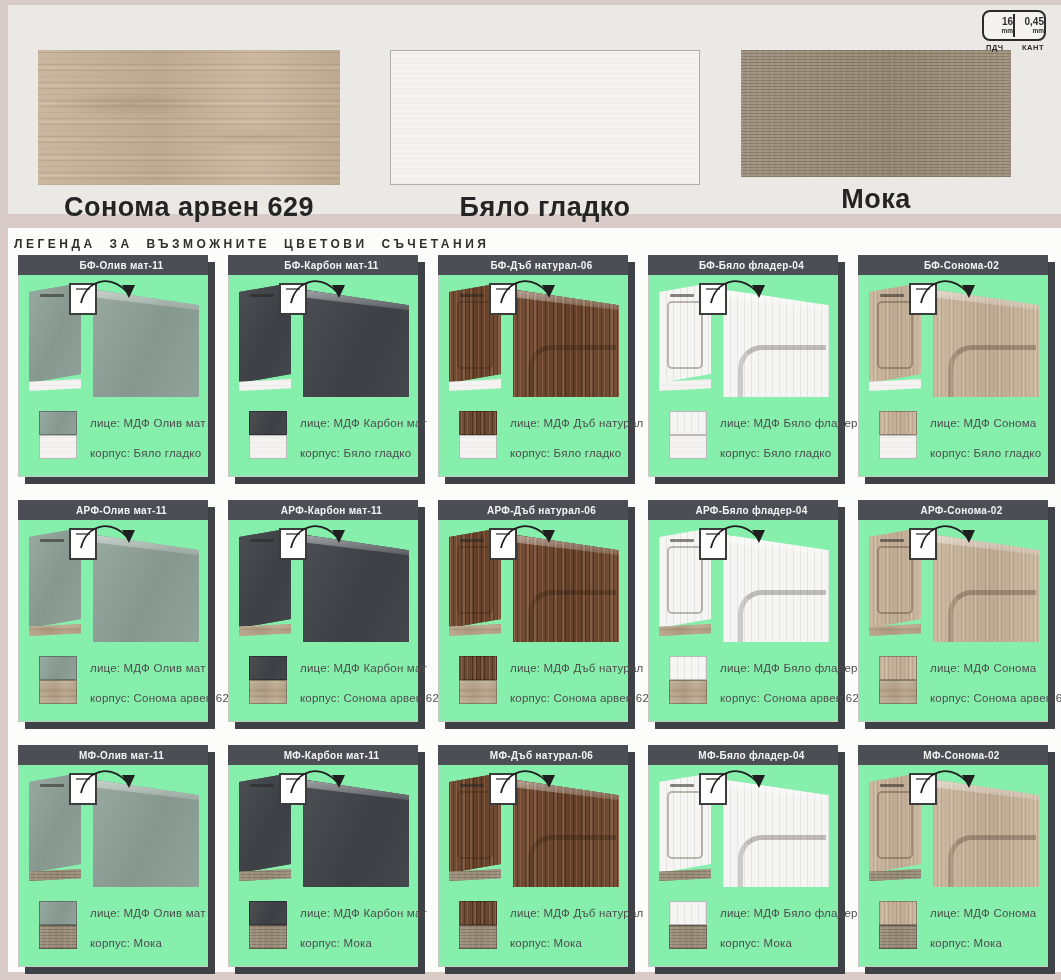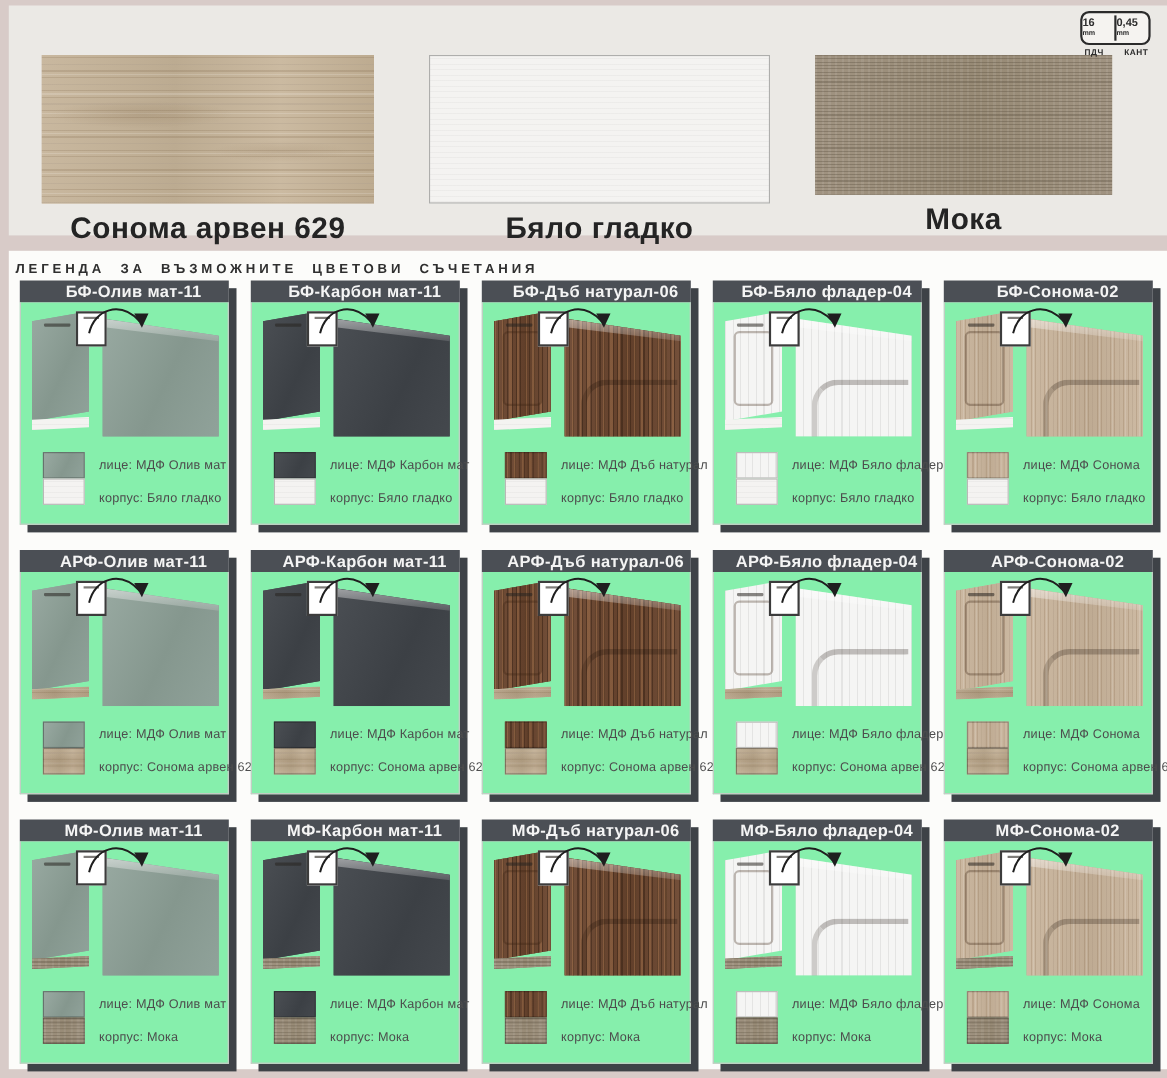--- a/index.html
+++ b/index.html
@@ -86,21 +86,21 @@
   .w-white{ width:338px; margin-right:13px; }
   .w-mocha{ width:298px; }
   .w-mocha .big-swatch{ height:127px; }
 
   
   .edge-spec{ position:absolute; right:15px; top:5px; width:64px; }
   .edge-box{
     border:2px solid #2b2b2b; border-radius:8px; height:31px;
     display:flex; align-items:stretch; background:#f5f3f0;
   }
-  .edge-cell{ flex:1; display:flex; flex-direction:column; align-items:flex-start; justify-content:center; line-height:1; }
+  .edge-cell{ flex:1; display:flex; flex-direction:column; align-items:flex-end; justify-content:center; line-height:1; }
   .edge-cell .num{ font-size:10px; font-weight:bold; }
   .edge-cell .unit{ font-size:6.5px; font-weight:bold; margin-top:1px; }
   .edge-div{ width:2px; background:#2b2b2b; margin:2px 0; }
   .edge-labels{
     display:flex; justify-content:space-between; padding:2px 2px 0 4px;
     font-size:7.5px; font-weight:bold; letter-spacing:.5px; color:#2b2b2b;
   }
 
   
   .panel-bottom{
@@ -118,21 +118,21 @@
 
   
   .card{
     width:190px; height:222px;
     box-shadow:7px 7px 0 0 #3e4247;
     background:#fff;
   }
   .card-header{
     height:20px; background:#4b4f55;
     display:flex; align-items:center; justify-content:center;
-    color:#f4f4f4; font-size:15px; font-weight:bold; letter-spacing:.3px;
+    color:#f4f4f4; font-size:10px; font-weight:bold; letter-spacing:.3px;
     white-space:nowrap;
     padding-left:17px;
   }
   .card-body{
     height:202px; background:#86efac; border:1px solid #c9c9c7; border-top:none;
     position:relative;
   }
   .illus{ position:relative; height:126px; }
 
   .door-small{

